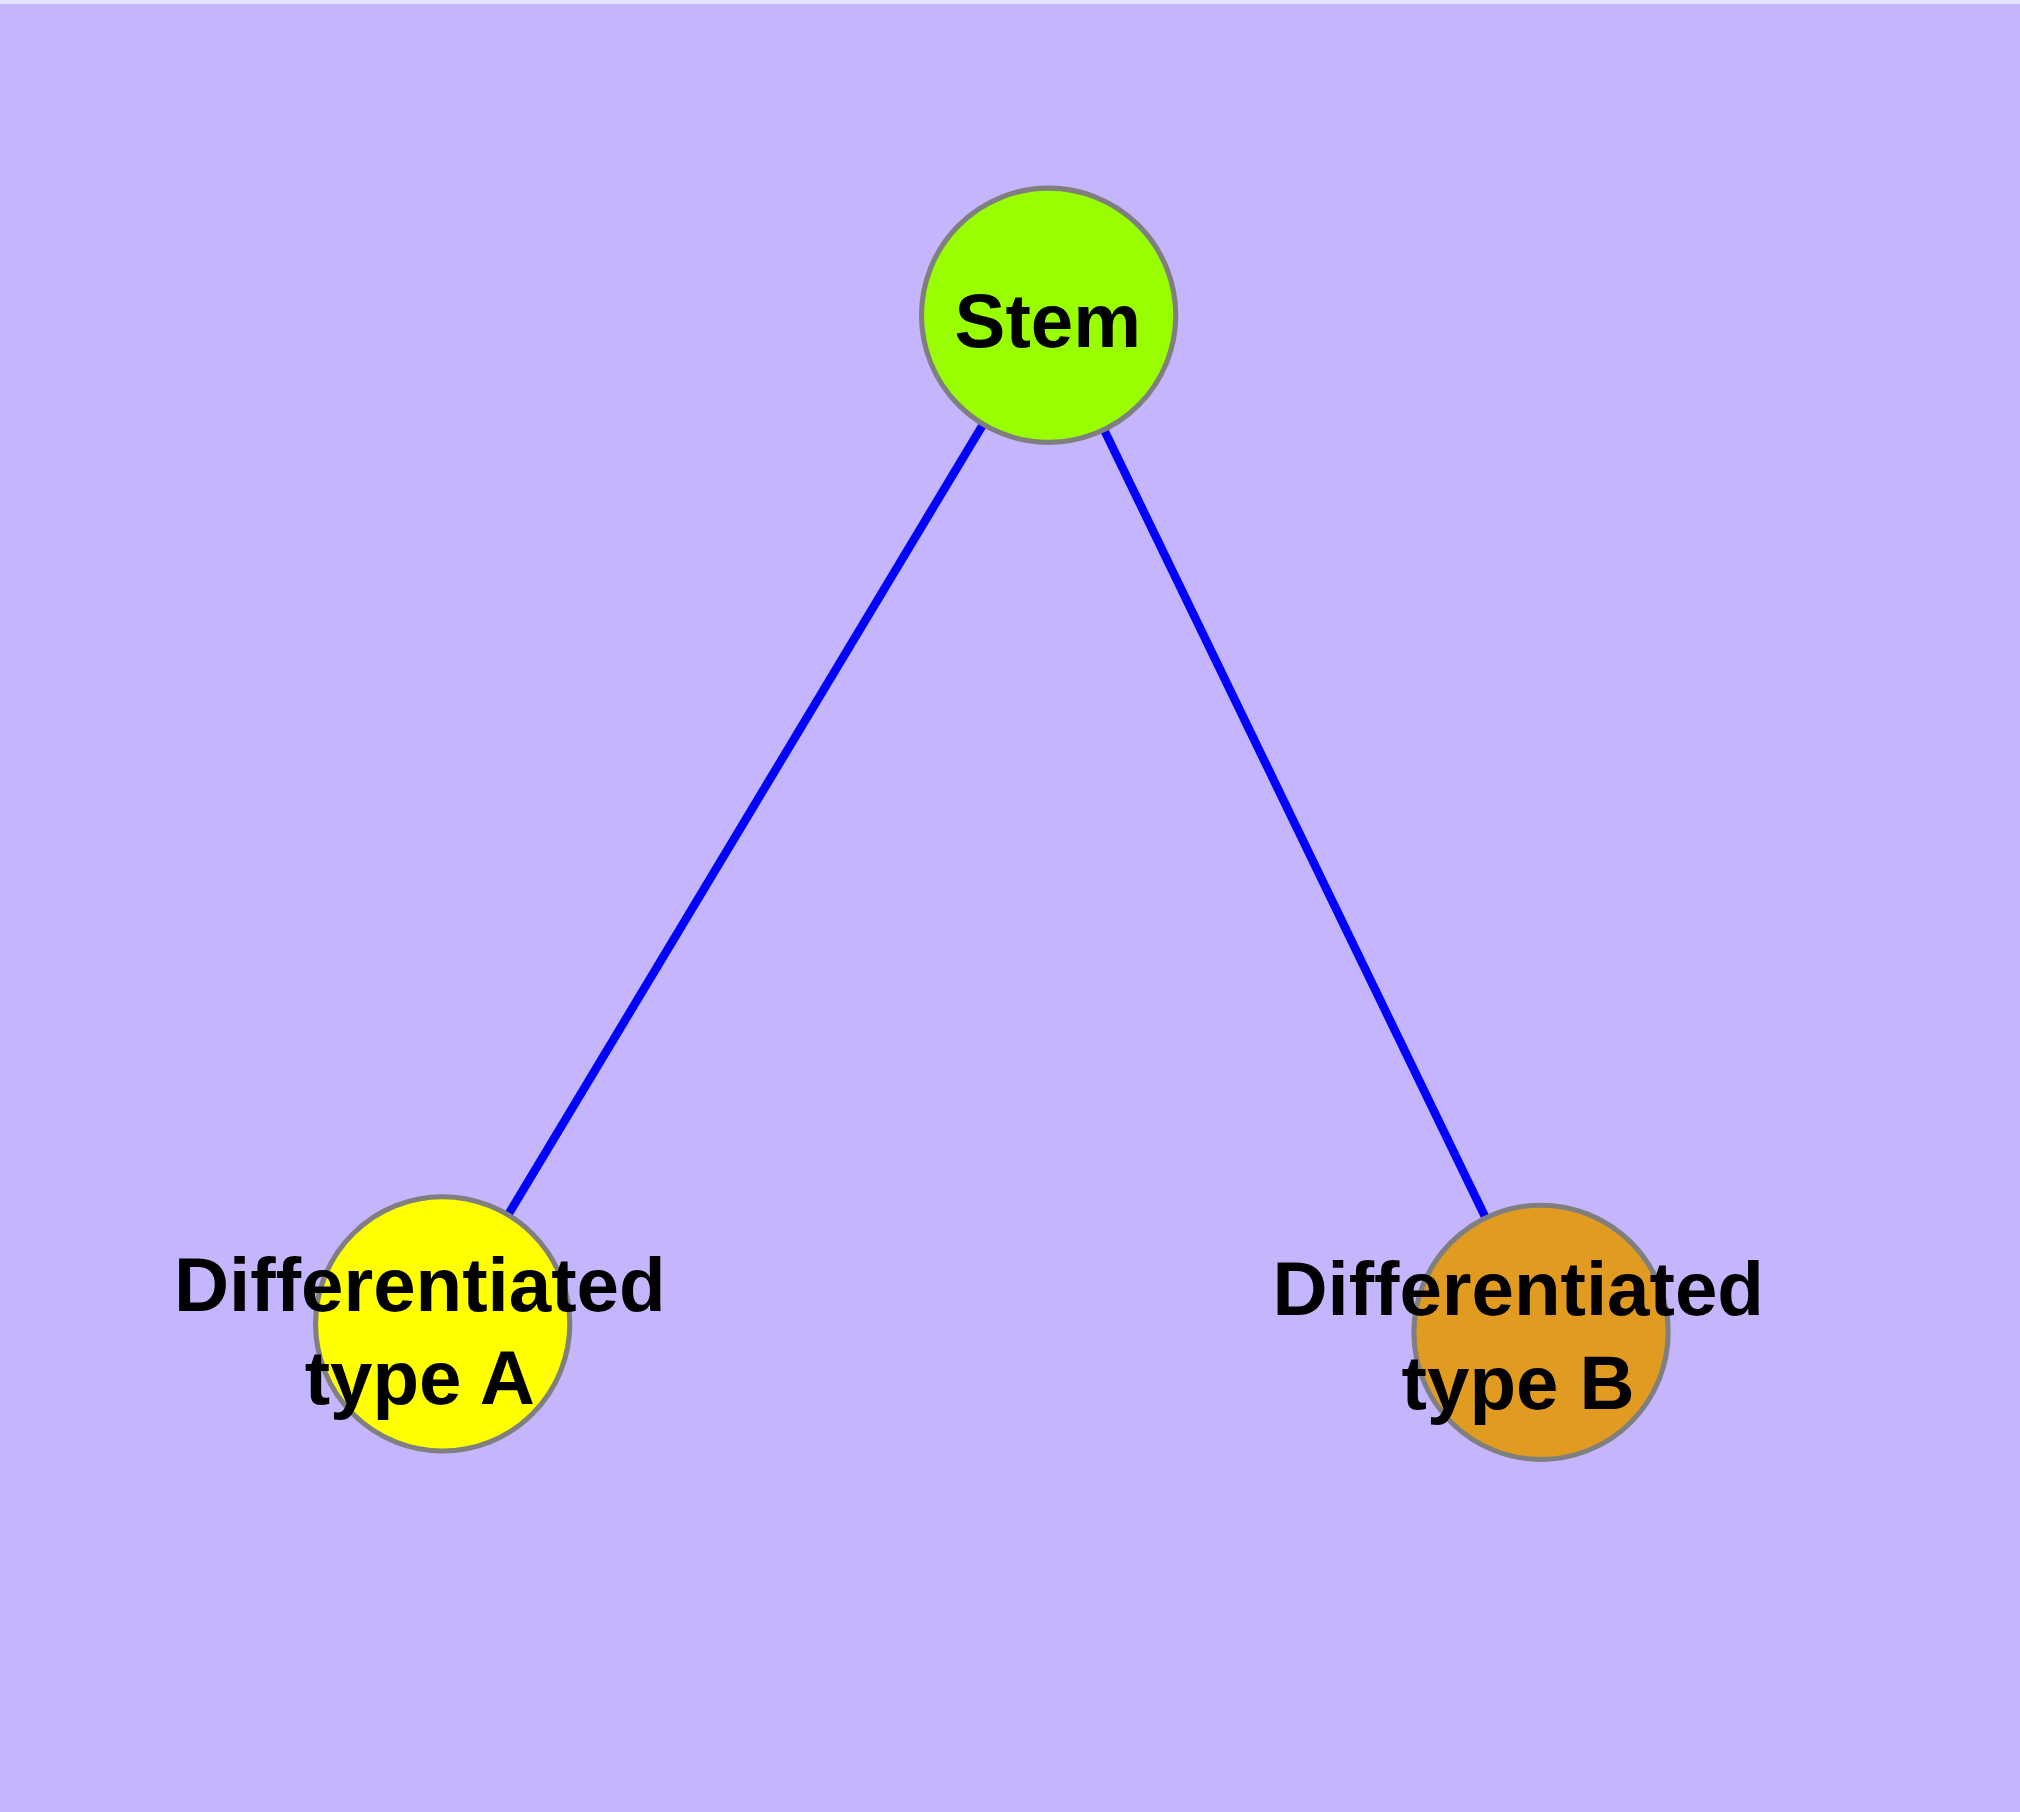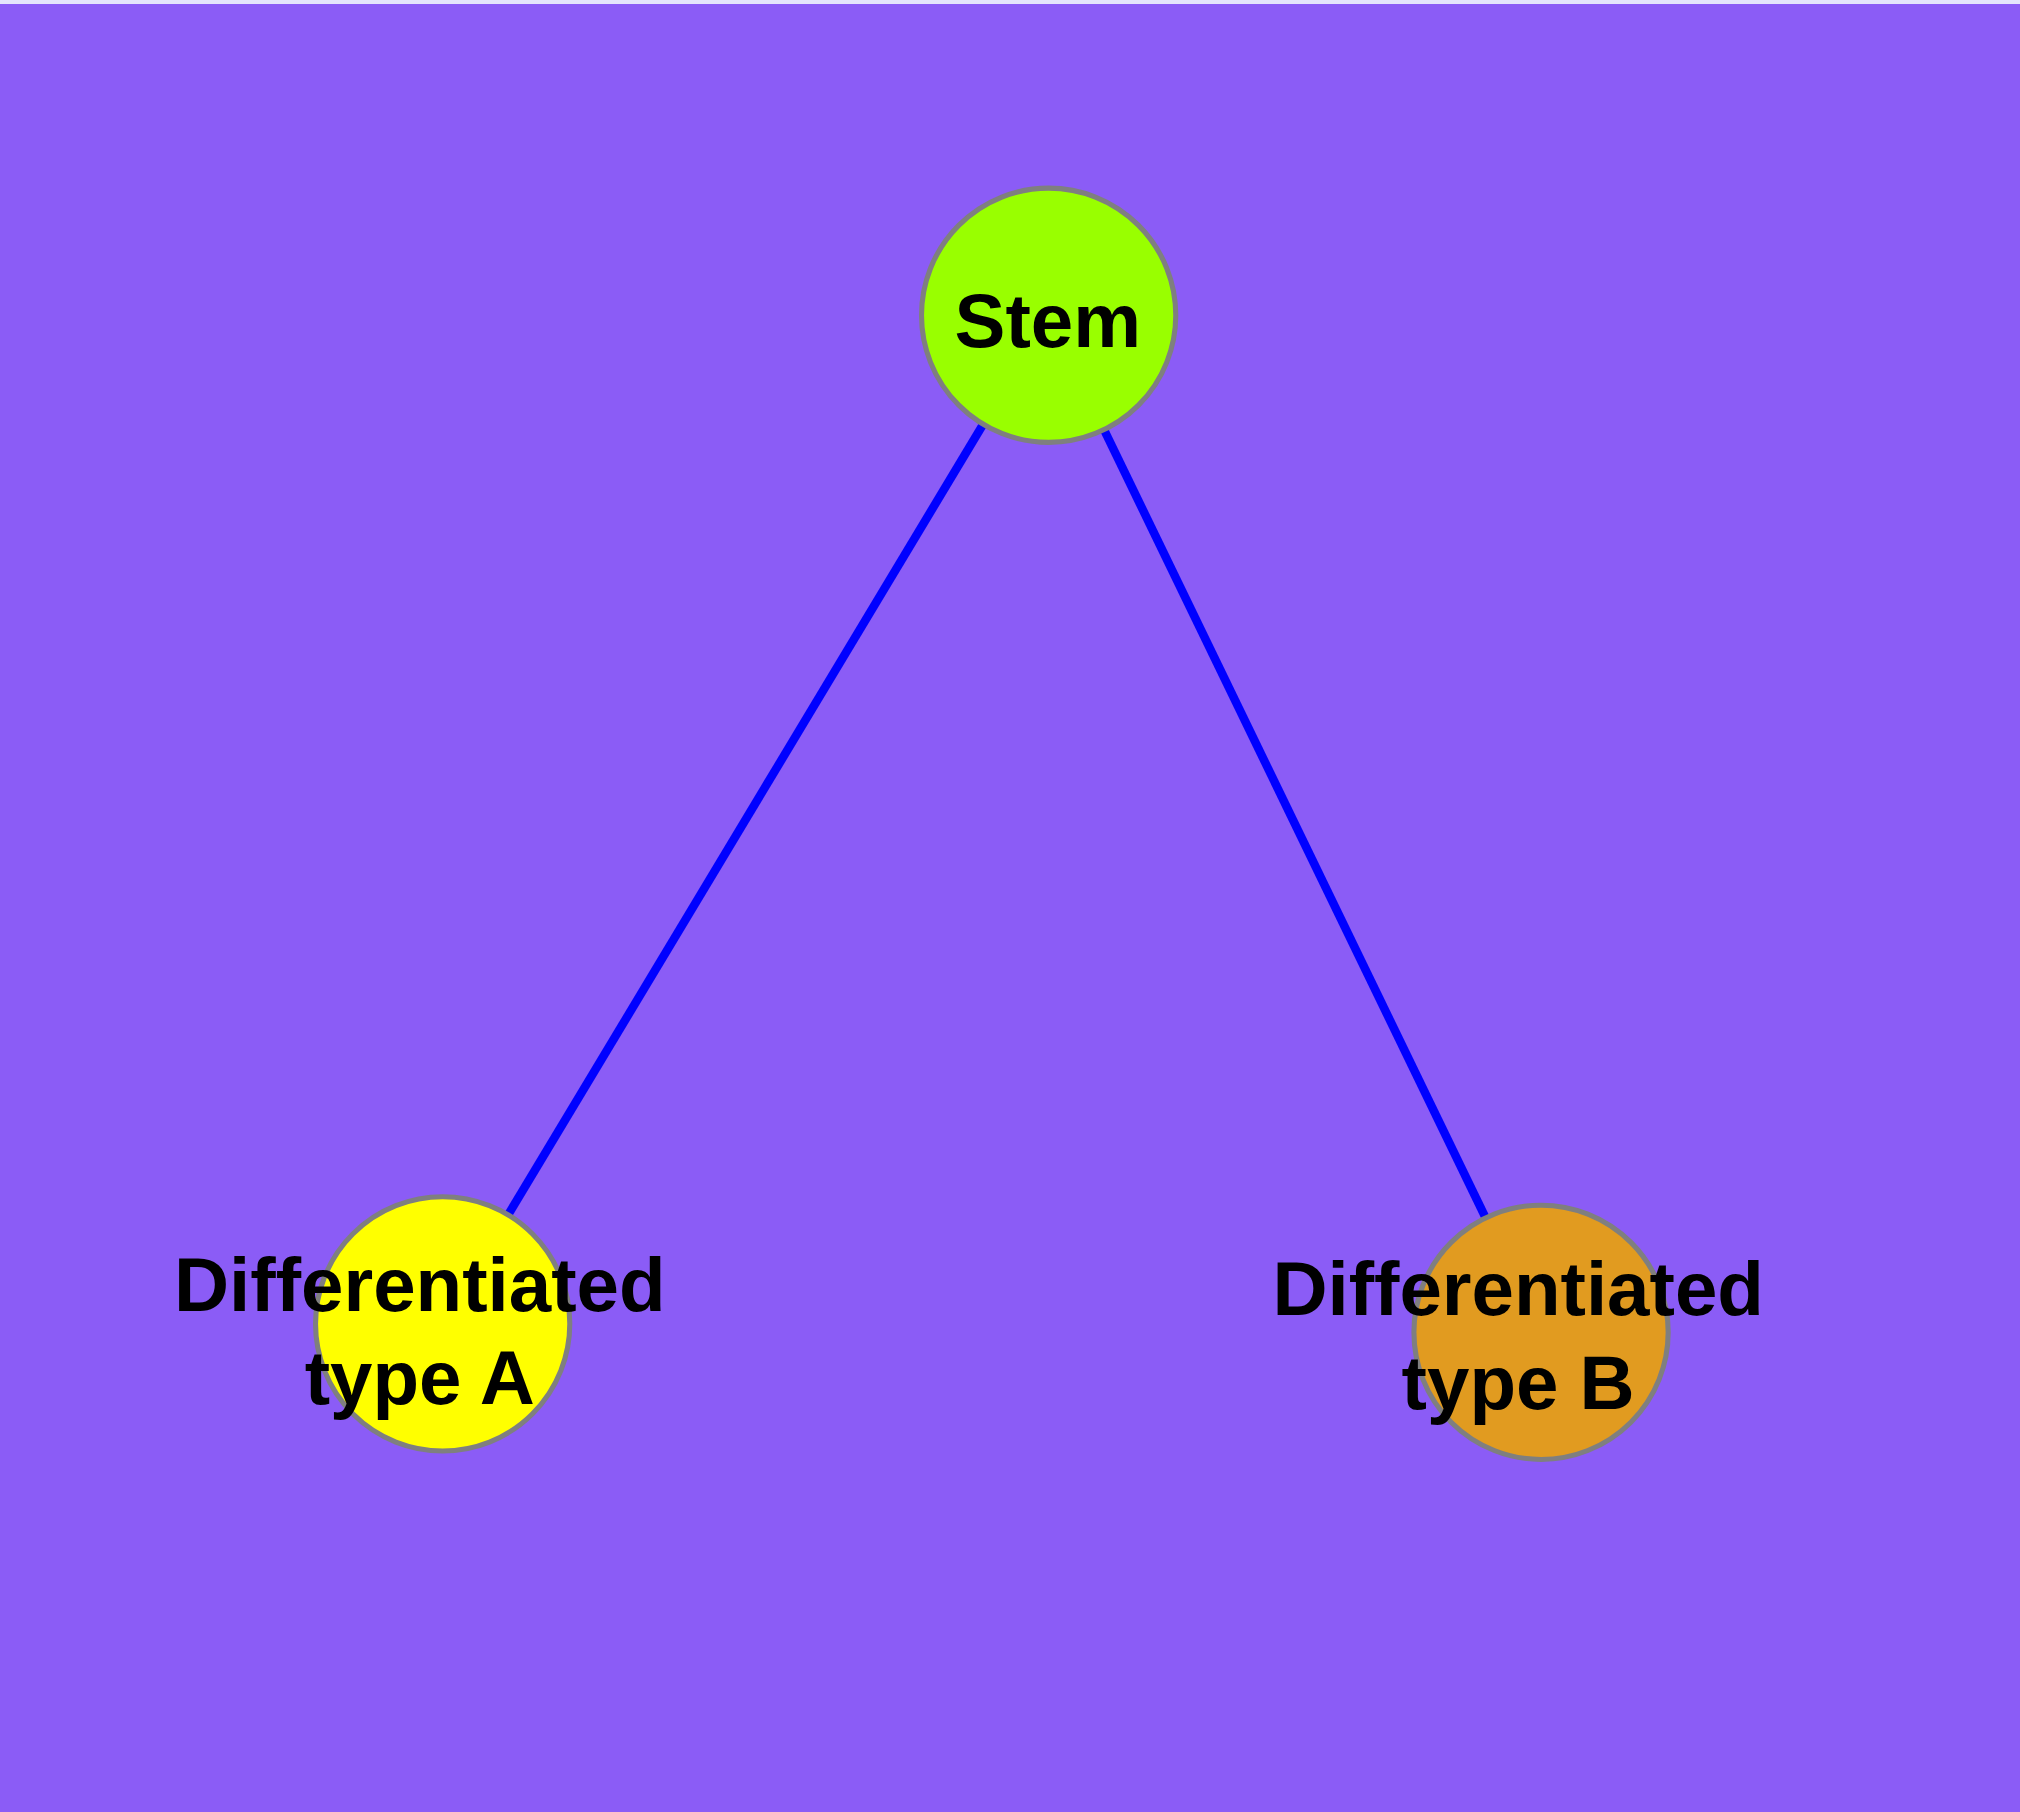--- a/index.html
+++ b/index.html
@@ -35,21 +35,21 @@
   .node-label {
     font-family: "Liberation Sans", sans-serif;
     font-weight: bold;
     font-size: 90px;
     text-anchor: middle;
   }
 </style>
 </head>
 <body>
 
-<div class="canvas" style="background:#8b5cf6;">
+<div class="canvas" style="background:#c4b5fd;">
 
   <div class="top-strip"></div>
 
   <svg class="graph" width="2021" height="1812" viewBox="0 0 2384 2138">
 
     <line class="edge" x1="1237" y1="372" x2="522" y2="1562" stroke="#0000FF"></line>
     <line class="edge" x1="1237" y1="372" x2="1818" y2="1572" stroke="#0000FF"></line>
 
     <circle class="node" cx="1237" cy="372" r="150" fill="#99FF00" stroke="#7F7F7F"></circle>
     <circle class="node" cx="522" cy="1562" r="150" fill="#FFFF00" stroke="#7F7F7F"></circle>

